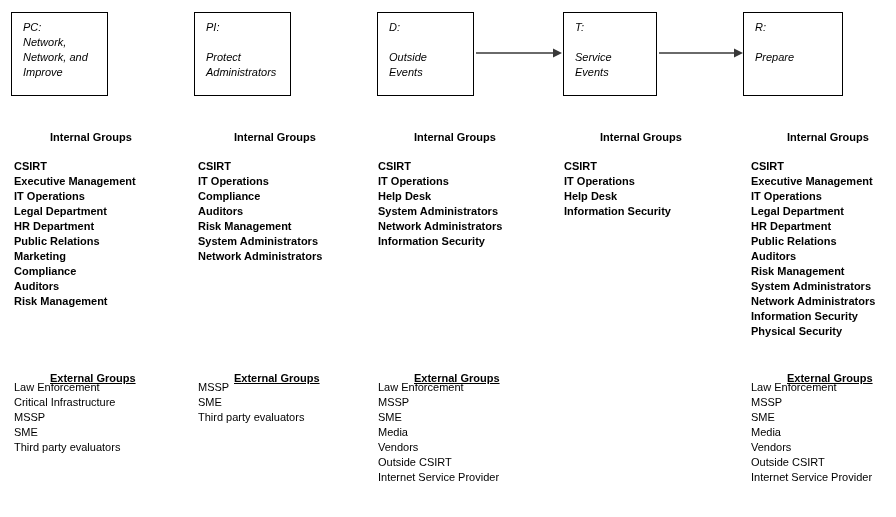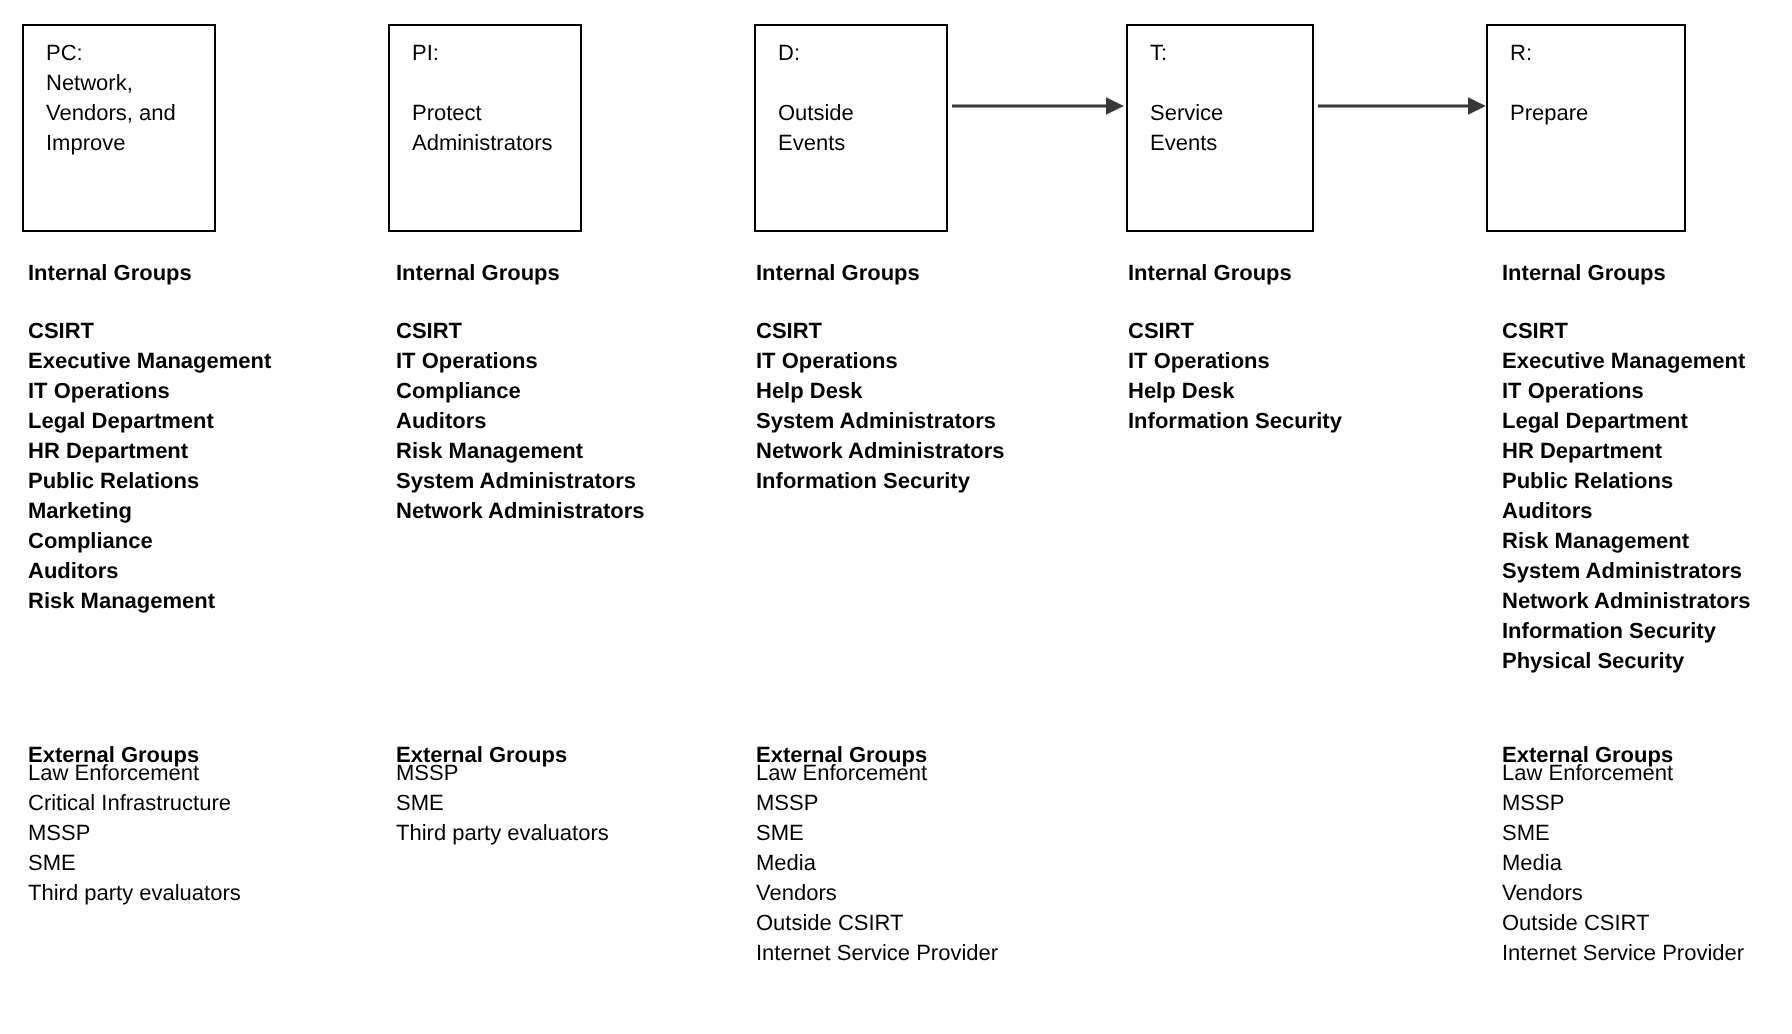--- a/index.html
+++ b/index.html
@@ -15,32 +15,33 @@
 
   .column { position:absolute; top:0; width:186px; font-size:11px; line-height:15px; }
   .col-0 { left:11px; }
   .col-1 { left:194px; }
   .col-2 { left:377px; }
   .col-3 { left:563px; }
   .col-4 { left:743px; }
 
   .phase-box {
     position:absolute; top:12px; left:0;
-    width:97px; height:104px;
+    width:97px; height:84px;
     border:1.5px solid #000000;
     background:#ffffff;
     padding:7px 0 0 11px;
+    font-style:italic;
   }
   .col-3 .phase-box { width:94px; }
   .col-4 .phase-box { width:100px; }
   .box-line { min-height:15px; white-space:nowrap; }
 
-  .group-heading { position:absolute; font-weight:bold; white-space:nowrap; }
+  .group-heading { position:absolute; font-weight:bold; white-space:nowrap;margin-left:36px; }
   .internal-heading { top:130px; }
-  .external-heading { top:371px; }
+  .external-heading { top:371px;text-decoration:underline; }
   .group-list { position:absolute; white-space:nowrap; }
   .internal-list { top:159px;font-weight:bold; }
   .external-list { top:380px; }
   .group-item { min-height:15px; }
 
   .col-0 .group-heading, .col-0 .group-list { left:3px; }
   .col-1 .group-heading, .col-1 .group-list { left:4px; }
   .col-2 .group-heading, .col-2 .group-list { left:1px; }
   .col-3 .group-heading, .col-3 .group-list { left:1px; }
   .col-4 .group-heading, .col-4 .group-list { left:8px; }
@@ -49,21 +50,21 @@
 </style>
 </head>
 <body>
 
 <div class="diagram">
 
   <div class="column col-0">
     <div class="phase-box">
         <div class="box-line">PC:</div>
         <div class="box-line">Network,</div>
-        <div class="box-line">Vendors, and</div>
+        <div class="box-line">Network, and</div>
         <div class="box-line">Improve</div>
       </div>
     <div class="group-heading internal-heading">Internal Groups</div>
     <div class="group-list internal-list">
         <div class="group-item">CSIRT</div>
         <div class="group-item">Executive Management</div>
         <div class="group-item">IT Operations</div>
         <div class="group-item">Legal Department</div>
         <div class="group-item">HR Department</div>
         <div class="group-item">Public Relations</div>

